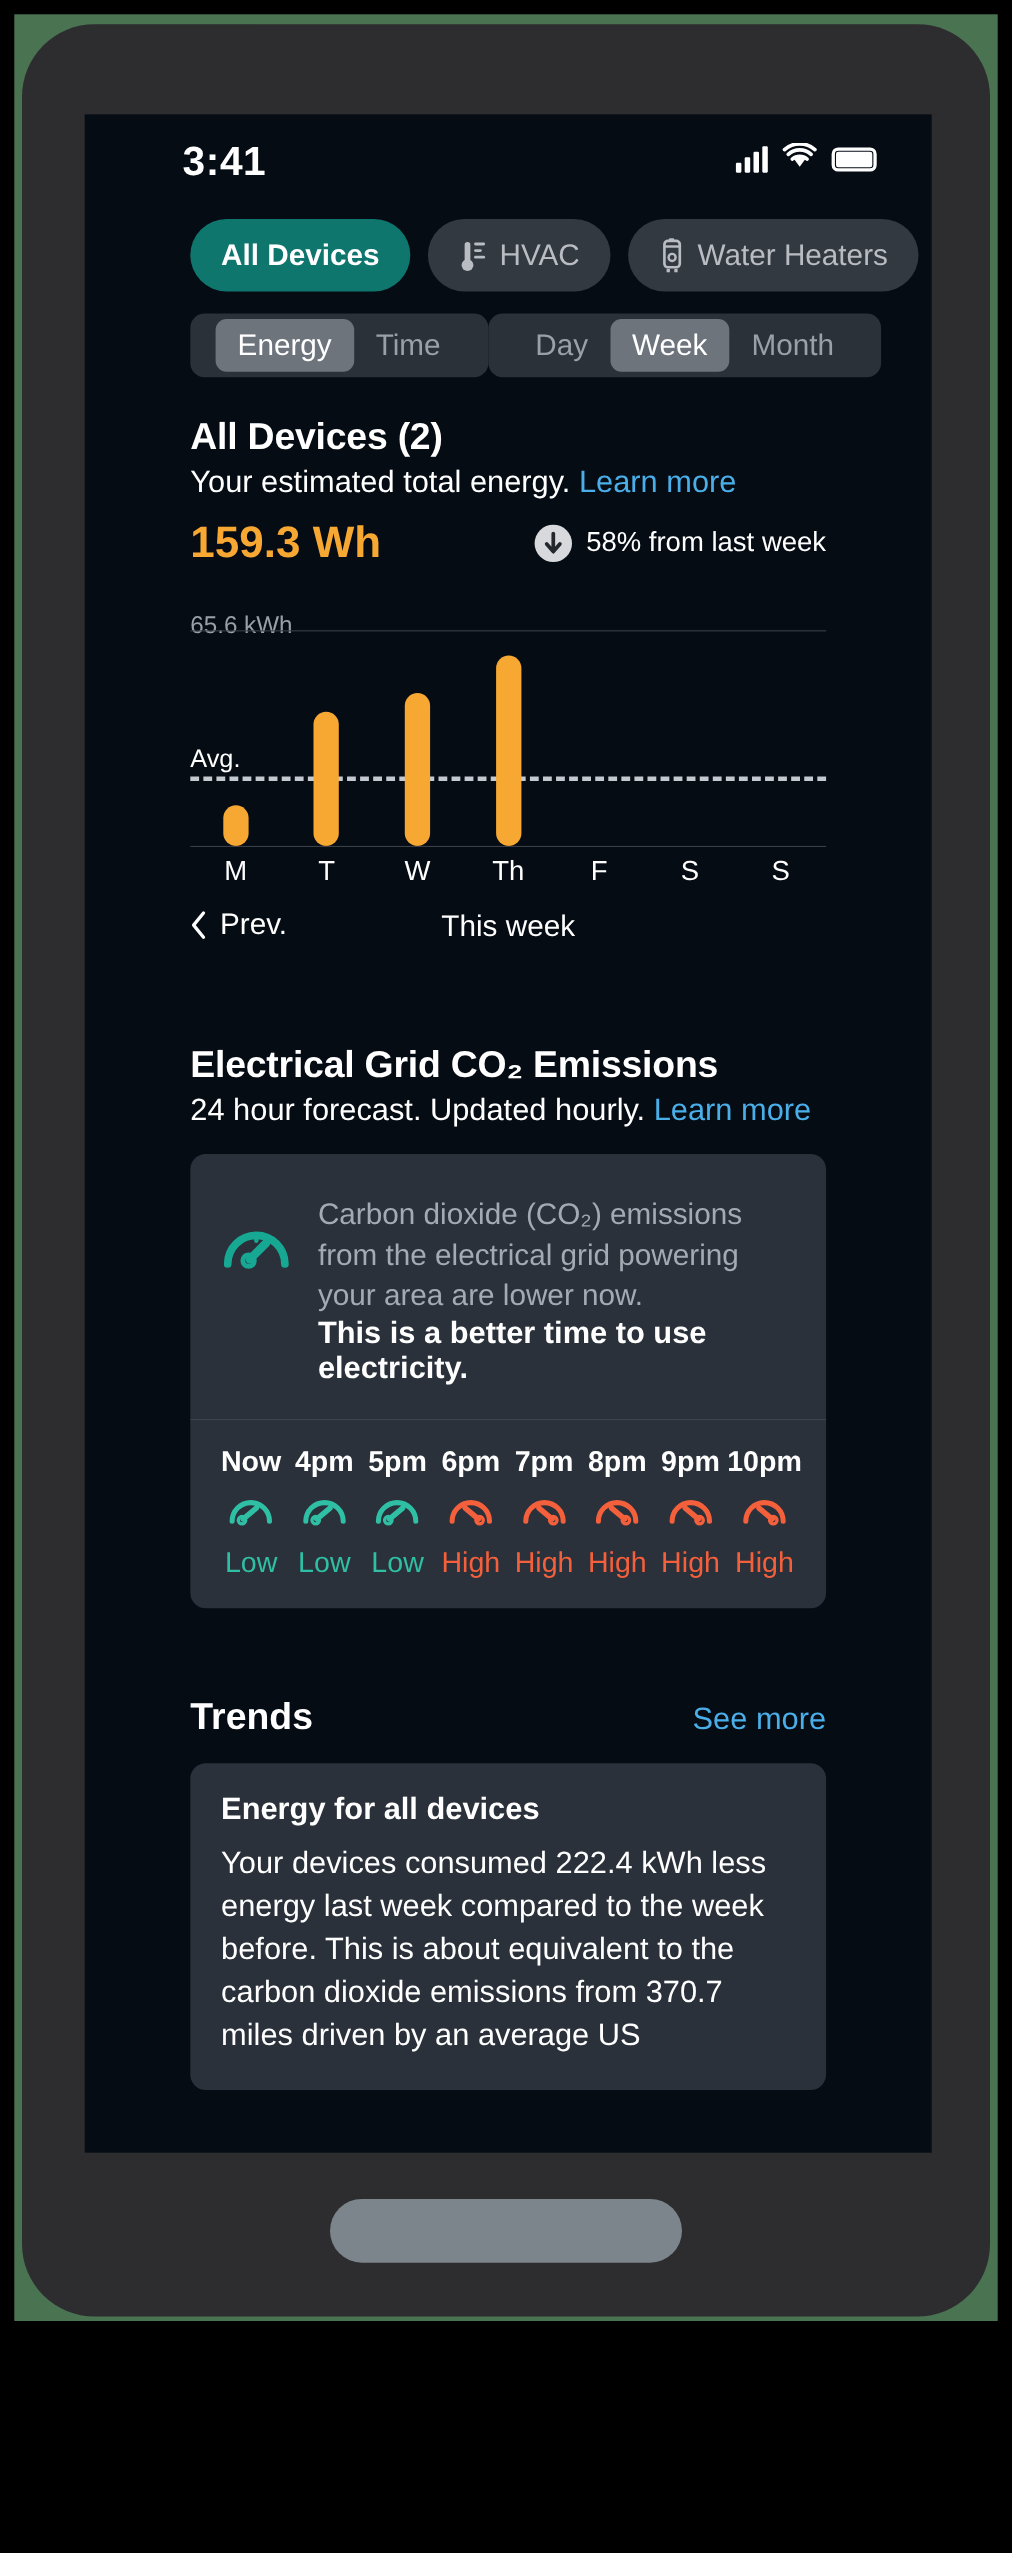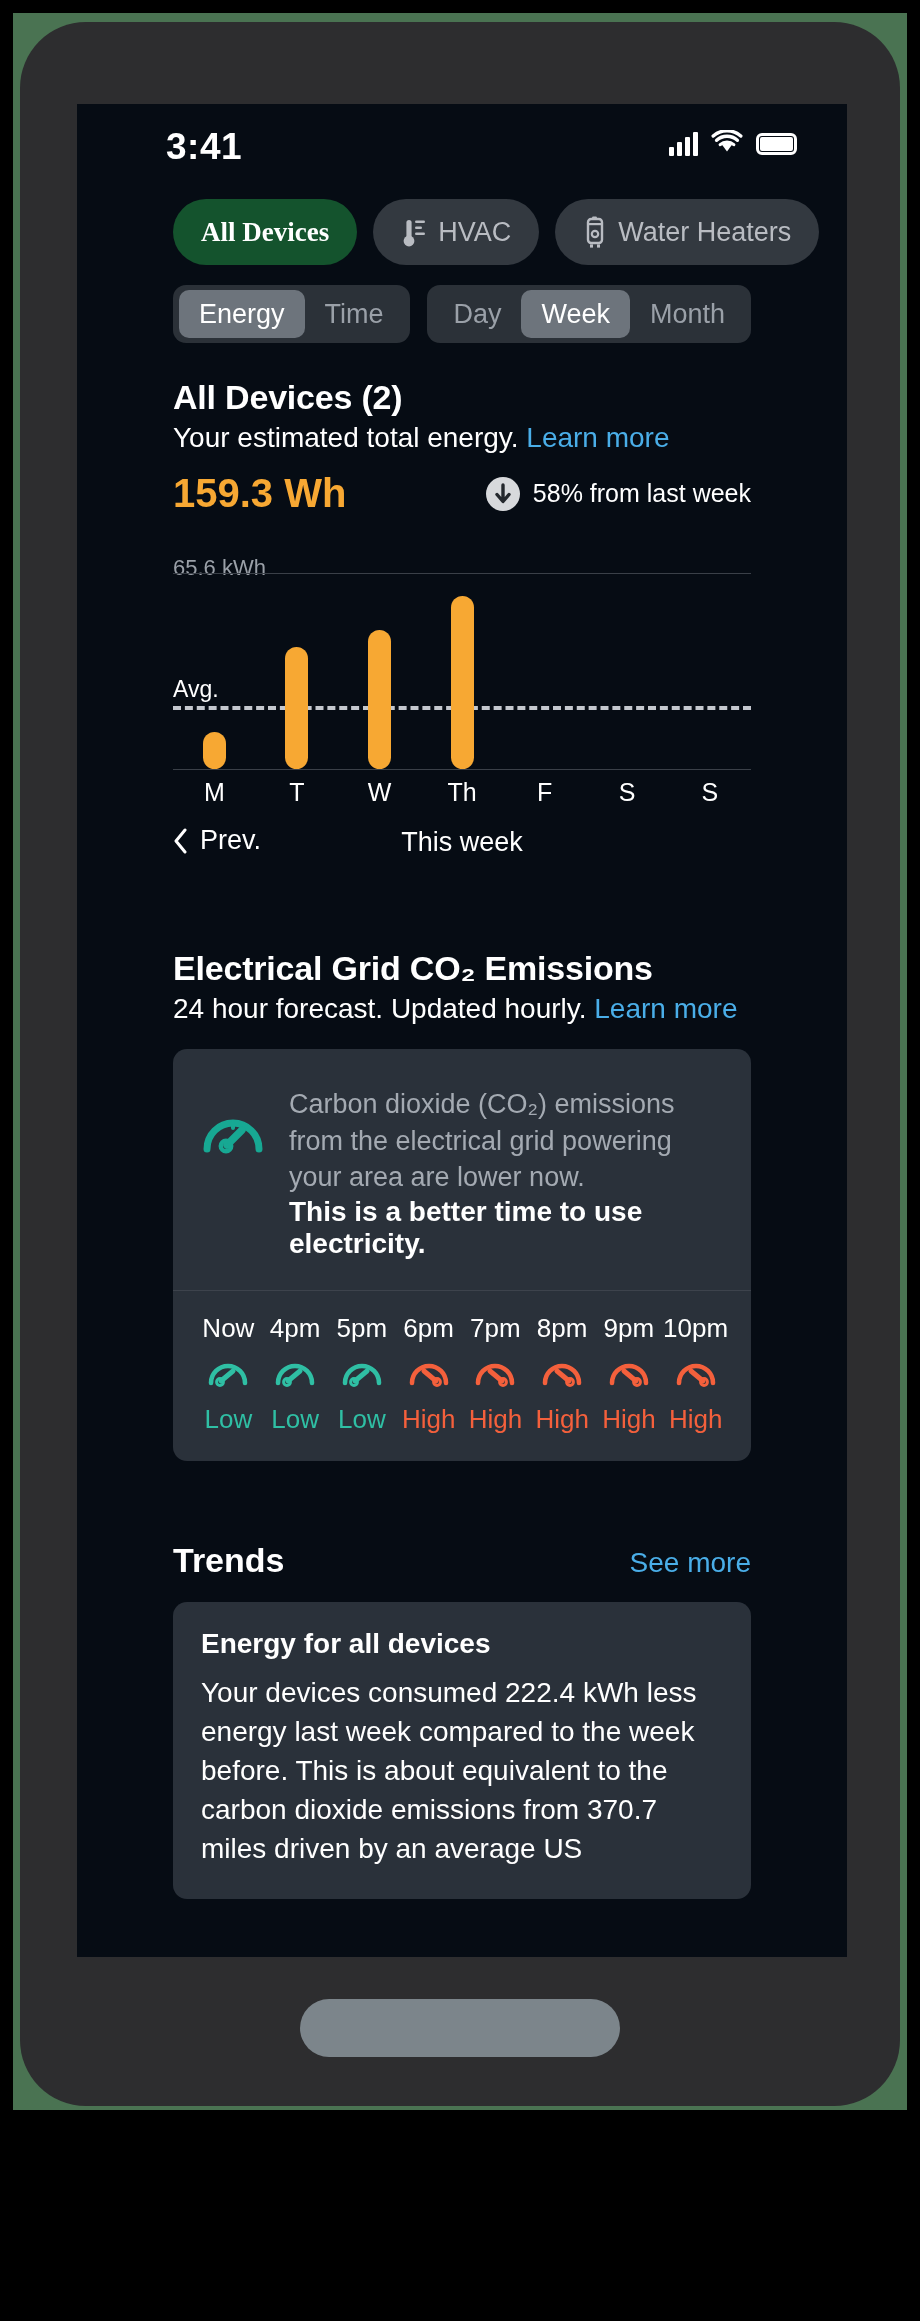--- a/index.html
+++ b/index.html
@@ -115,41 +115,40 @@
     height: 66px;
     padding: 0 28px;
     border-radius: 33px;
     background: #333940;
     color: #b9bcc2;
     font-size: 27px;
     flex: 0 0 auto;
     cursor: pointer;
   }
   .chip.active {
-    background: #14532d;
+    background: #0f766e;
     color: #ffffff;
     font-weight: bold;
-    font-family: Liberation Serif, serif;
   }
   .chip .cicon { display: flex; align-items: center; }
 
   
   #segments {
     display: flex;
     align-items: center;
     justify-content: space-between;
     padding: 0 96px 0 96px;
     margin-top: 16px;
     height: 60px;
   }
   .segctl {
     display: inline-flex;
     background: #2b3138;
     border-radius: 13px;
-    padding: 6px;
+    padding: 23px;
     height: 58px;
     align-items: center;
     text-align: center;
   }
   .seg {
     display: inline-flex; align-items: center; justify-content: center;
     height: 48px;
     padding: 0 20px;
     border-radius: 10px;
     color: #9aa0a8;
@@ -284,21 +283,21 @@
   #co2-divider { height: 1px; background: #3d434c; }
   #hours {
     display: flex;
     padding: 22px 22px 26px 22px;
   }
   .hour {
     flex: 1 1 0;
     display: flex; flex-direction: column; align-items: center; gap: 11px;
     cursor: pointer;
   }
-  .hour .hlabel { color: #ffffff; font-size: 26px; }
+  .hour .hlabel { color: #ffffff; font-size: 26px; font-weight: bold; }
   .hour .hval { font-size: 26px; }
   .hour.low .hval { color: #2fbfa4; }
   .hour.high .hval { color: #f4603c; }
 
   
   #trends-section { padding: 0 96px; margin-top: 80px; }
   #trends-head {
     display: flex; align-items: baseline; justify-content: space-between;
   }
   #trends-title { color: #ffffff; font-size: 34px; font-weight: bold; }

